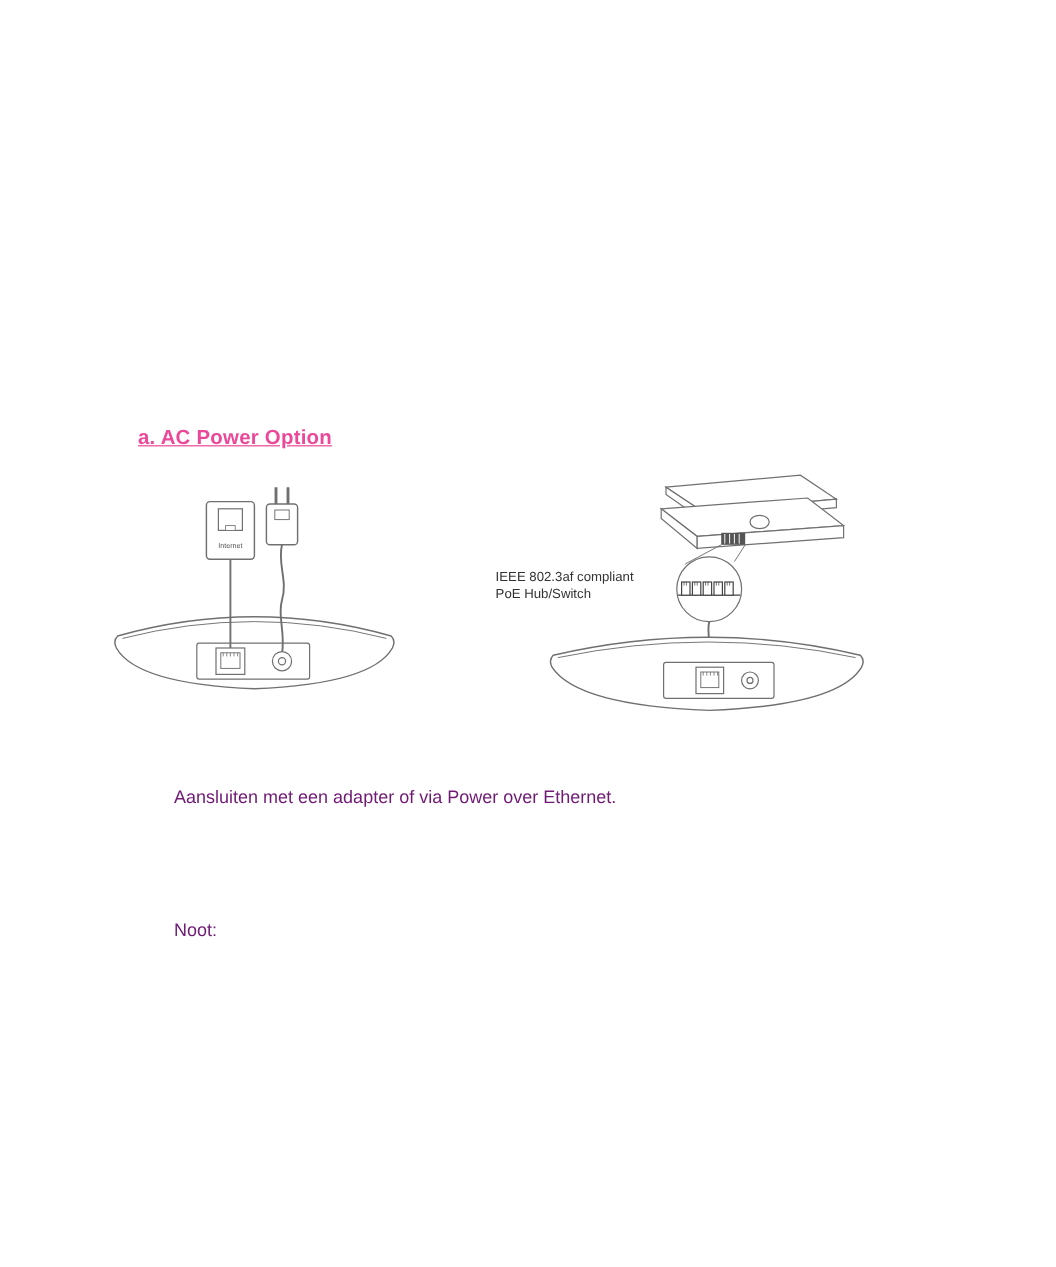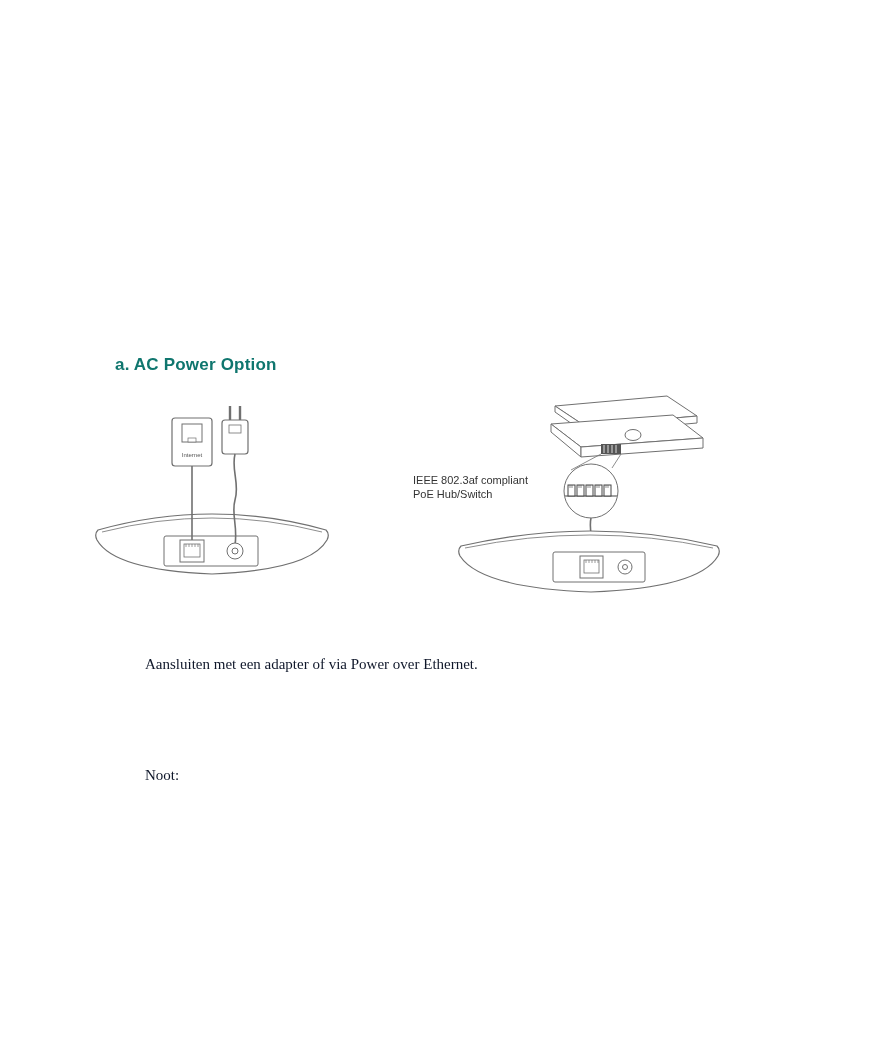--- a/index.html
+++ b/index.html
@@ -4,24 +4,24 @@
 <style>
   * { margin:0; padding:0; box-sizing:border-box; }
   html,body { background:#ffffff; }
   body { font-family:"Liberation Sans", sans-serif; }
   .page {
     position:relative; width:880px; height:1056px;
     background:#ffffff; overflow:hidden;
   }
   .heading {
     position:absolute; font-weight:bold; font-size:17px;
-    color:#0f766e; letter-spacing:0.2px; white-space:nowrap;
+    color:#ec4899; letter-spacing:0.2px; white-space:nowrap;text-decoration:underline;
   }
   .bodyline {
-    position:absolute; font-size:15px; color:#0f172a; white-space:nowrap;font-family:Liberation Serif, serif;
+    position:absolute; font-size:15px; color:#701a75; white-space:nowrap;
   }
   .bodyline b { font-weight:bold; }
   svg { position:absolute; overflow:visible; }
   svg text { font-family:"Liberation Sans", sans-serif; }
 </style>
 </head>
 <body>
 
 <div class="page">
 

